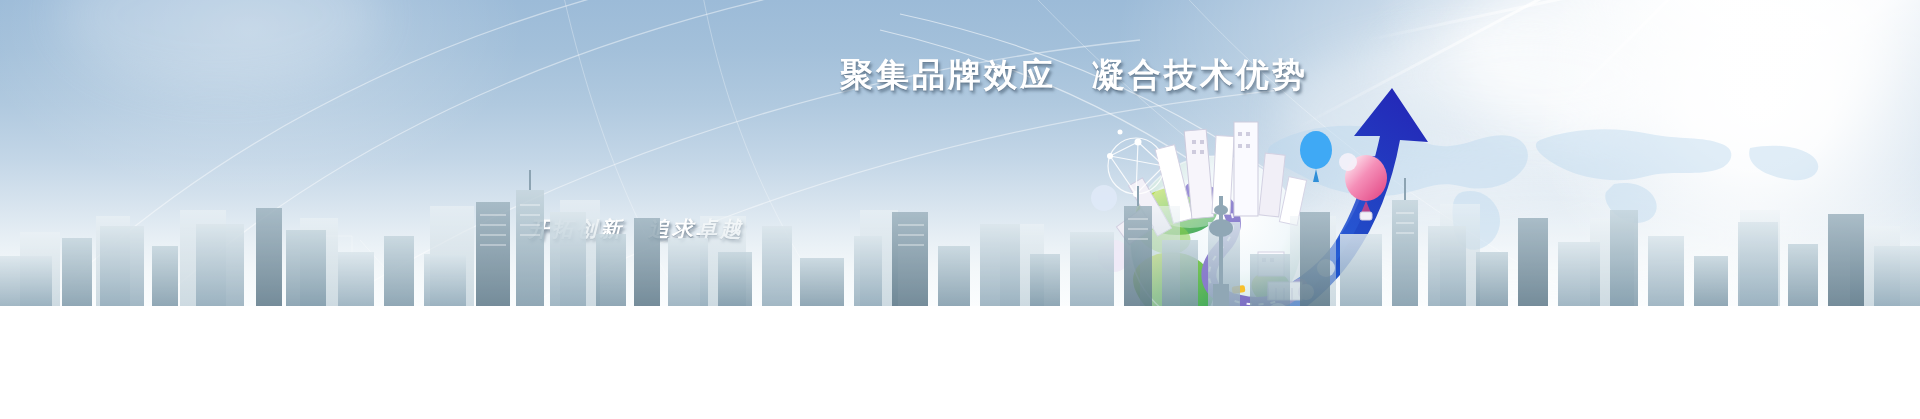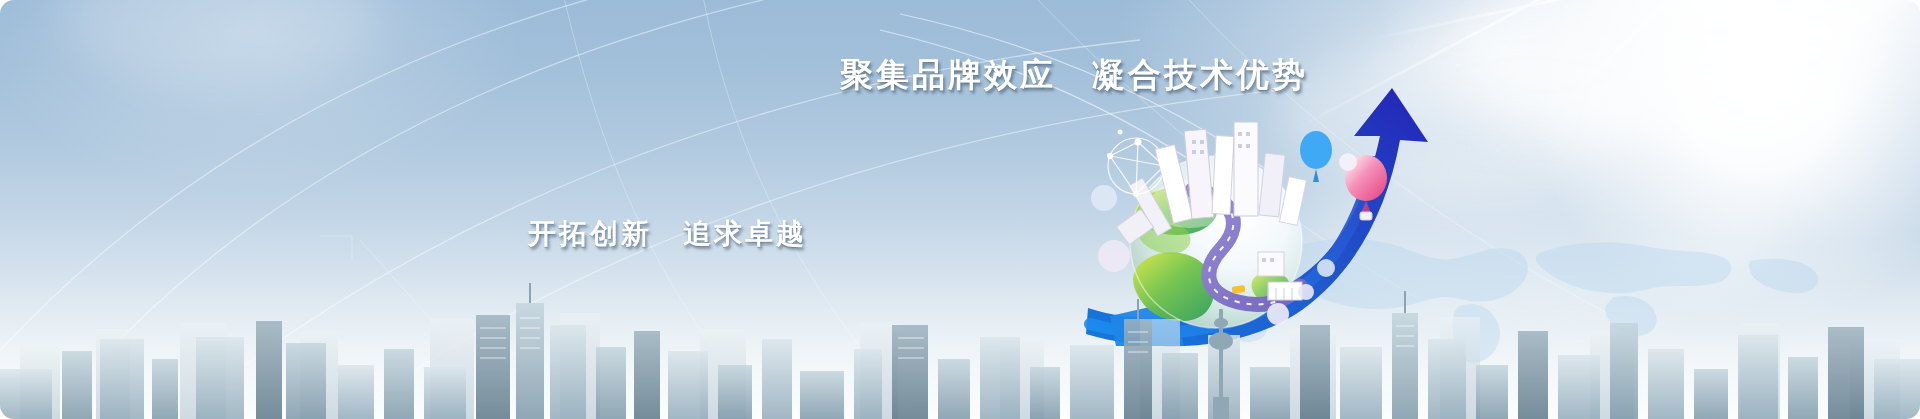--- a/index.html
+++ b/index.html
@@ -1,27 +1,26 @@
 <!DOCTYPE html>
 <html><head>
 <meta charset="utf-8">
 <style>
   html,body{margin:0;padding:0;}
   body{
     width:1920px;height:419px;overflow:hidden;
     font-family:"Liberation Sans","DejaVu Sans",sans-serif;
   }
   .banner{
-    position:relative;width:1920px;height:419px;overflow:hidden;
+    position:relative;width:1920px;height:306px;overflow:hidden;
     background:
       radial-gradient(ellipse 620px 420px at 1790px -40px, rgba(255,255,255,1) 0%, rgba(255,255,255,.95) 18%, rgba(255,255,255,.55) 40%, rgba(255,255,255,0) 68%),
       radial-gradient(ellipse 520px 300px at 1480px 40px, rgba(255,255,255,.62) 0%, rgba(255,255,255,0) 70%),
       radial-gradient(ellipse 380px 230px at 250px 30px, rgba(255,255,255,.30) 0%, rgba(255,255,255,0) 72%),
       linear-gradient(to bottom, #9cbbd8 0%, #a3c0da 16%, #b0c9df 34%, #c3d6e7 52%, #d9e5ef 68%, #eaf1f6 80%, #f4f8fa 89%, #fbfdfe 100%);
-    border-radius: 14px;
   }
 
   
   .arcs{position:absolute;inset:0;width:1920px;height:419px;pointer-events:none;}
 
   
   .sunflare{
     position:absolute;right:-70px;top:-130px;width:460px;height:460px;
     background:radial-gradient(circle at 50% 50%, rgba(255,255,255,1) 0%, rgba(255,255,255,.9) 22%, rgba(255,255,255,.45) 44%, rgba(255,255,255,0) 70%);
     pointer-events:none;
@@ -42,21 +41,21 @@
   .slogan{
     position:absolute;
     color:#ffffff;
     font-weight:bold;
     letter-spacing:3px;
     white-space:pre;
     text-shadow:2px 3px 3px rgba(60,80,100,.55), 0 1px 1px rgba(70,90,110,.4);
   }
   .slogan-1{left:840px;top:53px;font-size:33px;}
   .slogan-2{left:686px;top:138px;font-size:31px;}
-  .slogan-3{left:528px;top:215px;font-size:28px;}
+  .slogan-3{left:528px;top:215px;font-size:21px;font-style:italic;}
 
   
   .artwork{position:absolute;left:1080px;top:70px;width:400px;height:290px;}
 
   
   .cityscape{position:absolute;left:0;bottom:0;width:1920px;height:140px;pointer-events:none;}
 </style>
 </head>
 <body>
 

